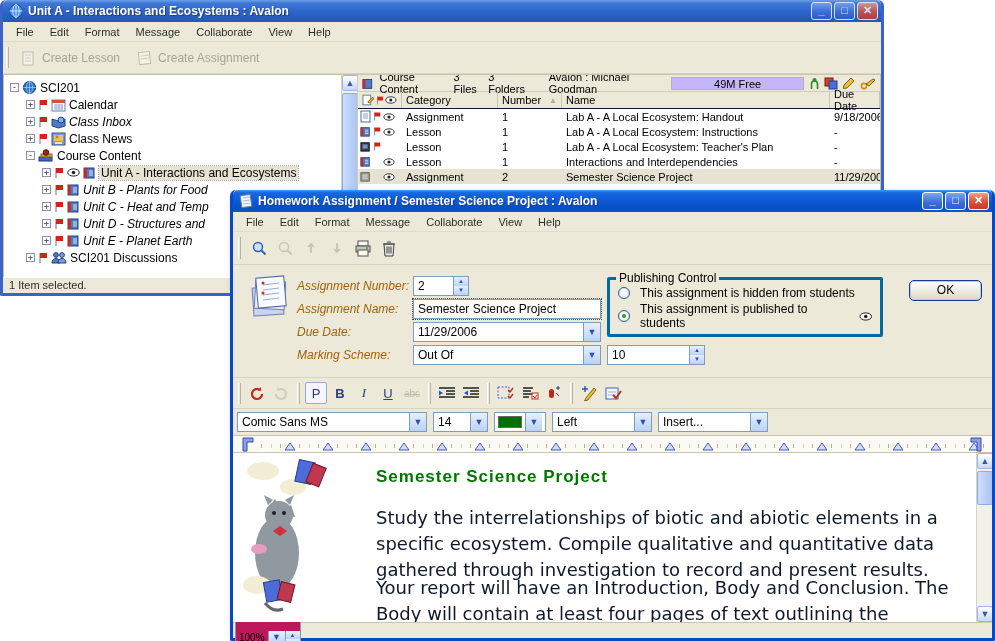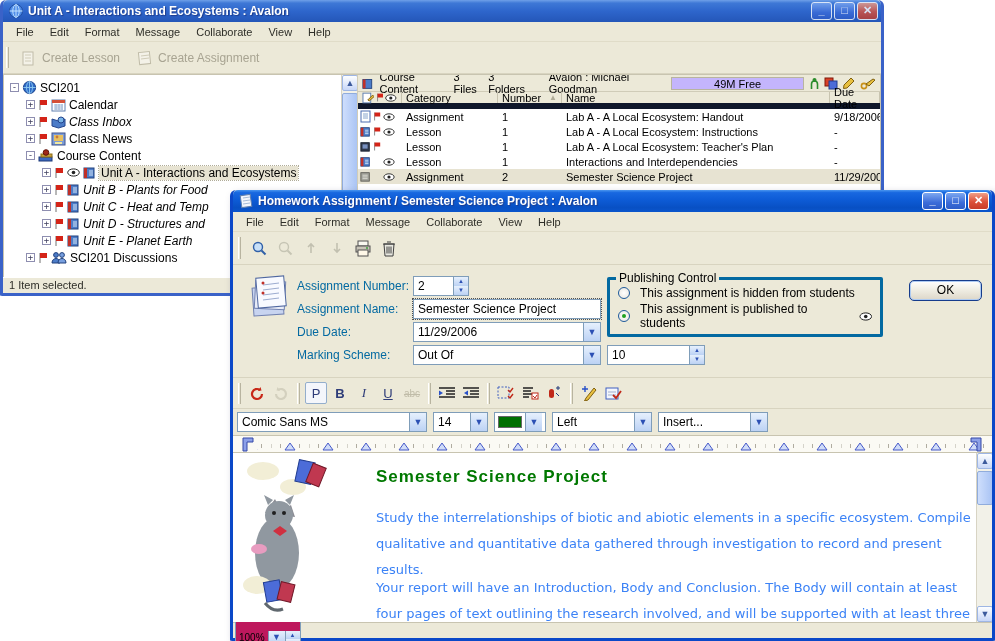--- a/index.html
+++ b/index.html
@@ -37,38 +37,38 @@
   .ital { font-style:italic; }
   .vscroll { position:absolute; right:0; top:0; bottom:0; width:16px; background:#F2F1E8; border-left:1px solid #D8D4C4; }
   .sbtn { width:16px; height:16px; background:linear-gradient(180deg,#FDFEFF,#C8D7F8); border:1px solid #9EB6E4; border-radius:2px; color:#3C5A9C; font-size:9px; text-align:center; line-height:14px; }
   .sthumb { position:absolute; left:0; width:16px; background:linear-gradient(90deg,#CEDEFC,#AAC4F4); border:1px solid #90ACDC; border-radius:2px; }
 
   .file-panel { flex:1; background:#fff; font-size:11px; overflow:hidden; }
   .fp-info { height:17px; display:flex; align-items:center; gap:6px; background:#ECE9D8; border-bottom:1px solid #D0CCB8; padding:0 4px; color:#000; }
   .freebox { width:150px; text-align:center; border:1px solid #B8B4A0; background:#c4b5fd; height:13px; line-height:12px; }
   .fp-hicons { display:flex; gap:5px; margin-left:auto; align-items:center; }
   .fp-header,.frow { display:flex; align-items:center; height:16px; }
-  .fp-header { background:#ECE9D8; border-bottom:6px solid #0f172a; height:17px; color:#000; }
+  .fp-header { background:#ECE9D8; border-bottom:1px solid #0f172a; height:17px; color:#000; }
   .fp-header .cell { border-right:1px solid #C8C4B0; height:100%; display:flex; align-items:center; padding:0 4px; }
   .frow { height:15px; }
   .frow .cell { padding:0 4px; white-space:nowrap; overflow:hidden; }
   .c-icons { width:44px; display:flex; gap:2px; padding:0 2px; flex:none; align-items:center; }
   .c-cat { width:96px; flex:none; }
   .c-num { width:64px; flex:none; }
   .c-name { width:268px; flex:none; }
   .c-due { flex:1; min-width:0; }
   .frow.sel { background:#E7E3D2; }
   .sortarrow { margin-left:auto; color:#B0AC98; font-size:8px; }
 
   
   .fg-win { left:230px; top:190px; width:765px; height:451px; display:flex; flex-direction:column; box-shadow:4px 4px 8px rgba(60,60,100,.4); }
   .fg-toolbar { height:33px; gap:4px; padding:0 2px; }
   .tico { width:22px; height:22px; display:flex; align-items:center; justify-content:center; }
   .form-panel { position:relative; height:113px; background:#ECE9D8; border-bottom:1px solid #D8D4C0; font-size:12px; }
-  .flabel { position:absolute; left:64px; width:114px; color:#0369a1; }
+  .flabel { position:absolute; left:64px; width:114px; color:#a16207;font-style:italic; }
   .field { position:absolute; left:180px; height:20px; background:#fff; border:1px solid #7F9DB9; font-size:12px; display:flex; align-items:center; }
   .field .val { flex:1; padding:0 4px; white-space:nowrap; overflow:hidden; }
   .combo-arrow { width:17px; height:100%; background:linear-gradient(180deg,#E6F0FD,#BCD2F4); border-left:1px solid #7F9DB9; color:#2C50B4; font-size:9px; display:flex; align-items:center; justify-content:center; }
   .spin { width:15px; height:100%; display:flex; flex-direction:column; border-left:1px solid #7F9DB9; }
   .spin div { flex:1; background:linear-gradient(180deg,#E6F0FD,#BCD2F4); color:#2C50B4; font-size:6px; text-align:center; line-height:8px; }
   .groupbox { position:absolute; left:374px; top:6px; width:276px; height:66px; border:3px solid #0369a1; border-radius:2px; }
   .groupbox legend { font-size:12px; padding:0 3px; margin-left:6px; color:#000; }
   .radiorow { display:flex; align-items:center; gap:10px; padding:1px 8px; font-size:12px; }
   .radio { width:12px; height:12px; border:1px solid #1D5A9B; border-radius:50%; background:radial-gradient(#fff,#E8E4DC); position:relative; flex:none; }
   .radio.on::after { content:""; position:absolute; left:3px; top:3px; width:4px; height:4px; border-radius:50%; background:#21A121; }
@@ -81,21 +81,21 @@
   .fmtbtn.dis { color:#C0BCA8; }
   .fmt2 { height:27px; gap:6px; padding:0 4px; border-bottom:1px solid #C8C4B0; }
   .fselect { height:20px; background:#fff; border:1px solid #7F9DB9; display:flex; align-items:center; font-size:12px; }
   .fselect .val { flex:1; padding:0 4px; white-space:nowrap; overflow:hidden; }
   .swatch { width:24px; height:12px; margin:0 3px; border:1px solid #666; }
 
   .ruler { height:17px; background:#FBFAF4; border-bottom:1px solid #C8C4B0; position:relative; }
   .editor { flex:1; position:relative; background:#fff; overflow:hidden; }
   .edscroll { position:absolute; right:0; top:0; bottom:0; width:16px; background:#F2F1E8; border-left:1px solid #D8D4C4; }
   .ed-heading { position:absolute; left:143px; top:14px; font-size:17px; font-weight:bold; color:#007800; letter-spacing:1px; }
-  .ed-para { position:absolute; left:143px; width:596px; font-size:13px; line-height:26px; color:#3b82f6; font-family:"DejaVu Sans",sans-serif; }
+  .ed-para { position:absolute; left:143px; width:596px; font-size:18px; line-height:26px; color:#0f172a; font-family:"DejaVu Sans",sans-serif; }
   .p1 { top:52px; } .p2 { top:122px; }
   .bottombar { height:16px; background:#ECE9D8; display:flex; align-items:center; padding:0 2px; border-top:1px solid #C8C4B0; }
   .zoomctl { height:33px; background:#be185d; border:1px solid #7F9DB9; display:flex; align-items:center; font-size:10px;margin-top:13px; }
   .zoomctl .val { padding:0 3px; }
 
   svg { display:block; }
 </style>
 </head>
 <body>
 

